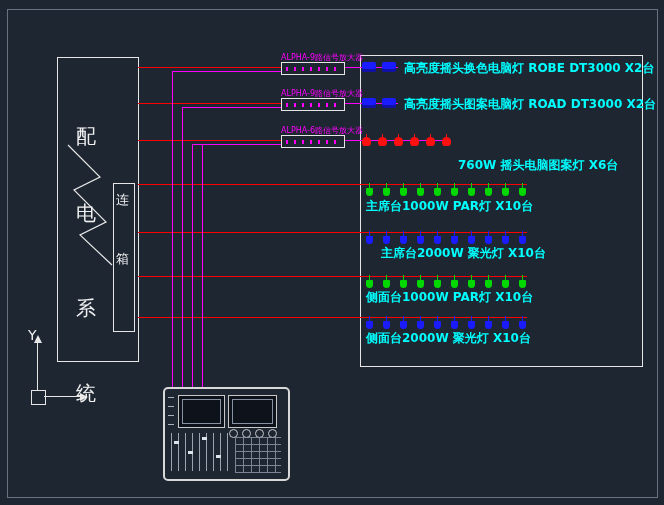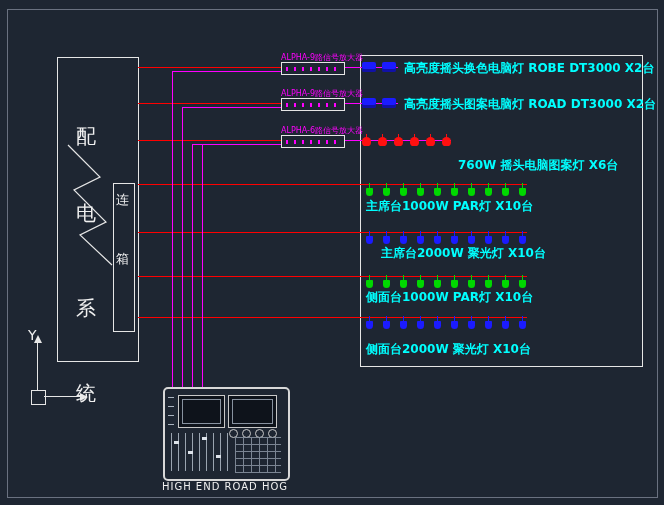--- a/index.html
+++ b/index.html
@@ -186,35 +186,34 @@
       <span class="fixture par" style="--c: #1b1bff;"></span>
       <span class="fixture par" style="--c: #1b1bff;"></span>
     </div>
 
   <div class="lbl-cyan" style="left:404px;top:63px;">高亮度摇头换色电脑灯 ROBE DT3000 X2台</div>
   <div class="lbl-cyan" style="left:404px;top:99px;">高亮度摇头图案电脑灯 ROAD DT3000 X2台</div>
   <div class="lbl-cyan" style="left:458px;top:152px;margin-top:8px;">760W 摇头电脑图案灯  X6台</div>
   <div class="lbl-cyan" style="left:366px;top:201px;">主席台1000W PAR灯  X10台</div>
   <div class="lbl-cyan" style="left:381px;top:248px;">主席台2000W 聚光灯 X10台</div>
   <div class="lbl-cyan" style="left:366px;top:292px;">侧面台1000W PAR灯  X10台</div>
-  <div class="lbl-cyan" style="left:366px;top:344px;">侧面台2000W 聚光灯 X10台</div>
+  <div class="lbl-cyan" style="left:366px;top:333px;">侧面台2000W 聚光灯 X10台</div>
 
   <div class="console">
     <div class="mini-col"></div>
     <div class="screen scr-l"></div>
     <div class="screen scr-r"></div>
     <div class="encoders">
         <span></span>
         <span></span>
         <span></span>
         <span></span>
       </div>
     <div class="faders"></div>
     <div class="fader-handle" style="left:9px;top:52px;"></div>
     <div class="fader-handle" style="left:23px;top:62px;"></div>
     <div class="fader-handle" style="left:37px;top:48px;"></div>
     <div class="fader-handle" style="left:51px;top:66px;"></div>
     <div class="buttons"></div>
   </div>
-  <div class="console-label">HIGH END  ROAD HOG</div>
 
 
 </div>
 
 </body></html>

